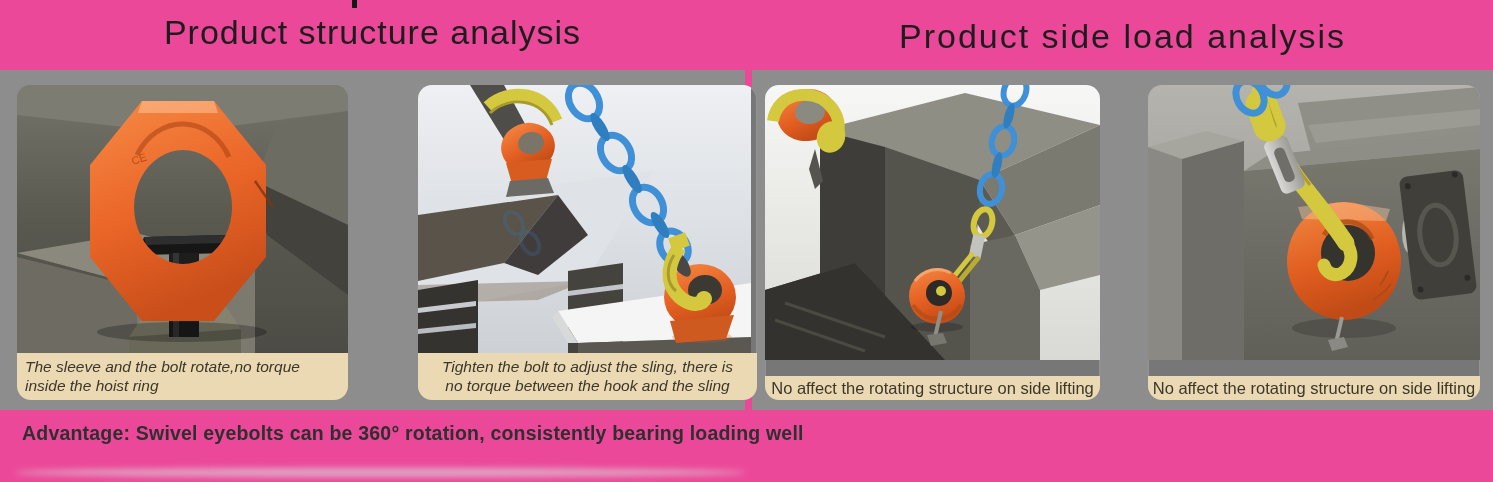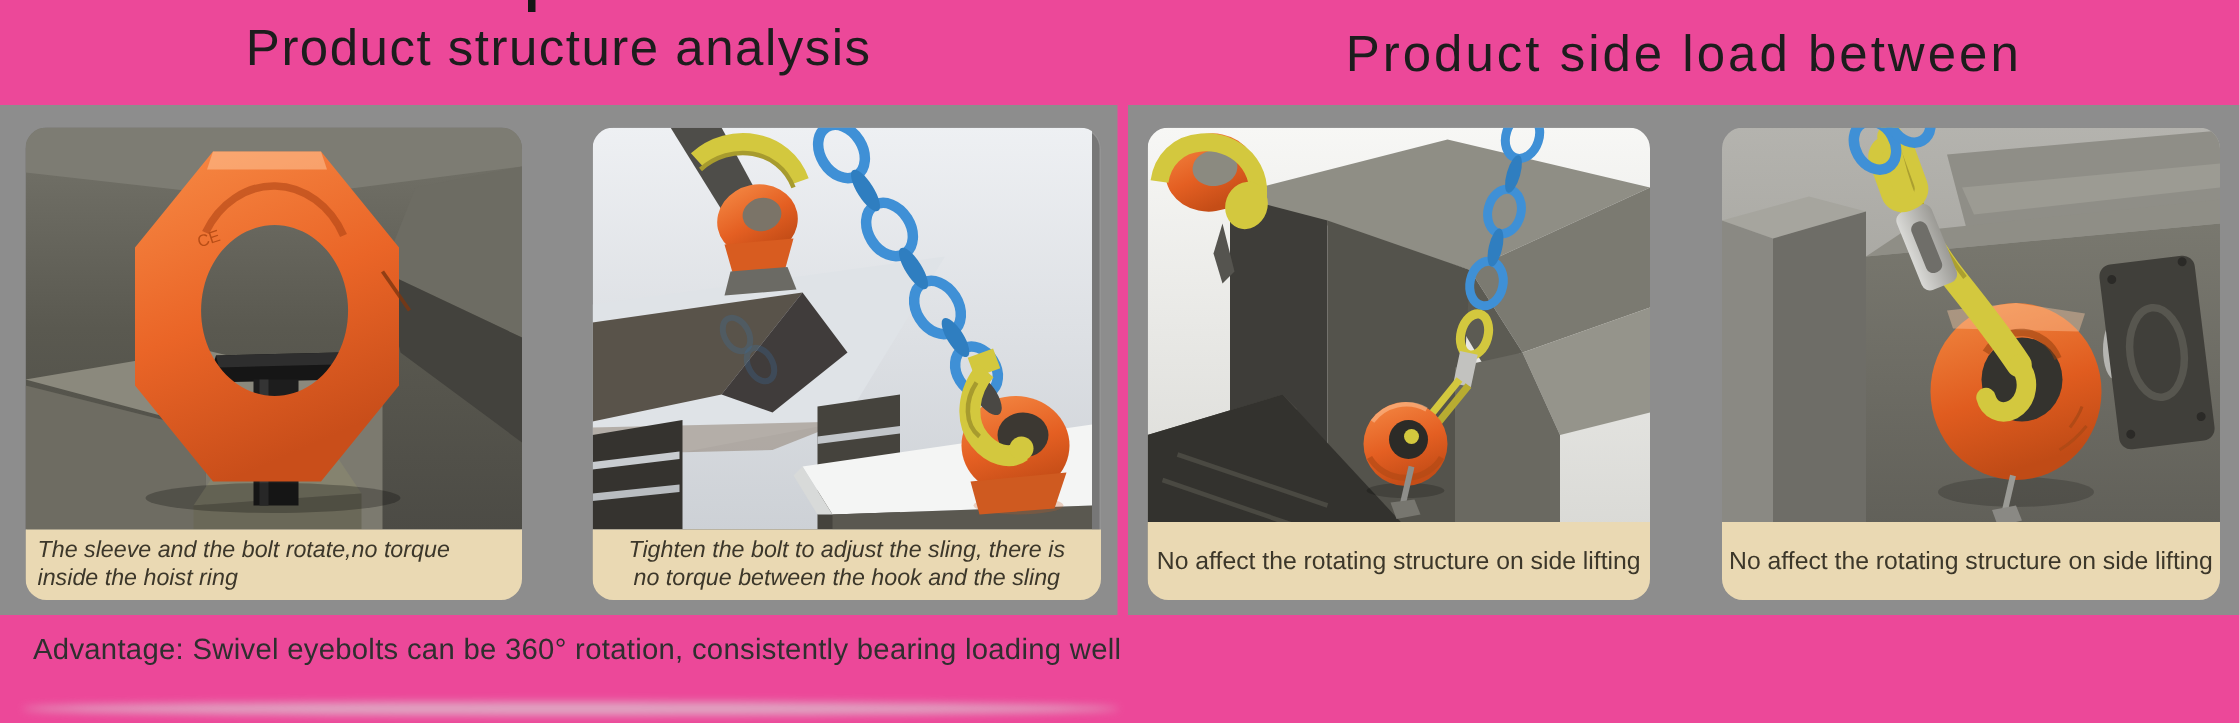--- a/index.html
+++ b/index.html
@@ -36,48 +36,48 @@
   .photo svg{position:absolute;top:0;left:0;display:block;}
   .photo .caption{
     position:absolute;left:0;right:0;bottom:0;background:var(--caption-bg);
     color:var(--caption-text);font-size:15.5px;line-height:1.22;
     display:flex;flex-direction:column;justify-content:center;
     white-space:pre-line;box-sizing:border-box;
   }
   .caption.two-line{height:47px;padding:3px 8px;font-style:italic;}
   .caption.align-left{text-align:left;}
   .caption.align-center{text-align:center;}
-  .caption.one-line{height:52px;font-size:16.5px;text-align:center;}
+  .caption.one-line{height:24px;font-size:16.5px;text-align:center;}
   .photo1{left:17px;width:331px;}
-  .photo2{left:395px;width:339px;}
+  .photo2{left:418px;width:339px;}
   .photo3{left:765px;width:335px;}
   .photo4{left:1148px;width:332px;}
   .advantage{
-    position:absolute;top:422px;font-size:19.5px;font-weight:400;
+    position:absolute;top:422px;font-size:19.5px;font-weight:700;
     color:var(--advantage-text);white-space:nowrap;letter-spacing:.2px;
   }
   .advantage.left{left:22px;}
   .advantage.right{left:780px;}
   .divider{
     position:absolute;left:15px;top:468px;width:731px;height:9px;
     background:#d9d9d9;border-radius:50%;filter:blur(3px);opacity:.65;
   }
   .c-yellow{fill:var(--accent-yellow);}
   .s-yellow{stroke:var(--accent-yellow);}
   .s-blue{stroke:var(--accent-blue);}
 </style>
 </head>
 <body>
 
 <div class="page">
 
   <div class="crop-mark"></div>
 
   <div class="section-title left">Product structure analysis</div>
-  <div class="section-title right">Product side load between</div>
+  <div class="section-title right">Product side load analysis</div>
 
   <div class="panel left"></div>
   <div class="panel right"></div>
 
   <div class="photo photo1">
     <svg viewBox="0 0 331 268" width="331" height="268">
       <defs>
         <linearGradient id="g1bg" x1="0" y1="0" x2="0" y2="1">
           <stop offset="0" stop-color="#75746b"></stop>
             <stop offset=".5" stop-color="#5a5950"></stop>

